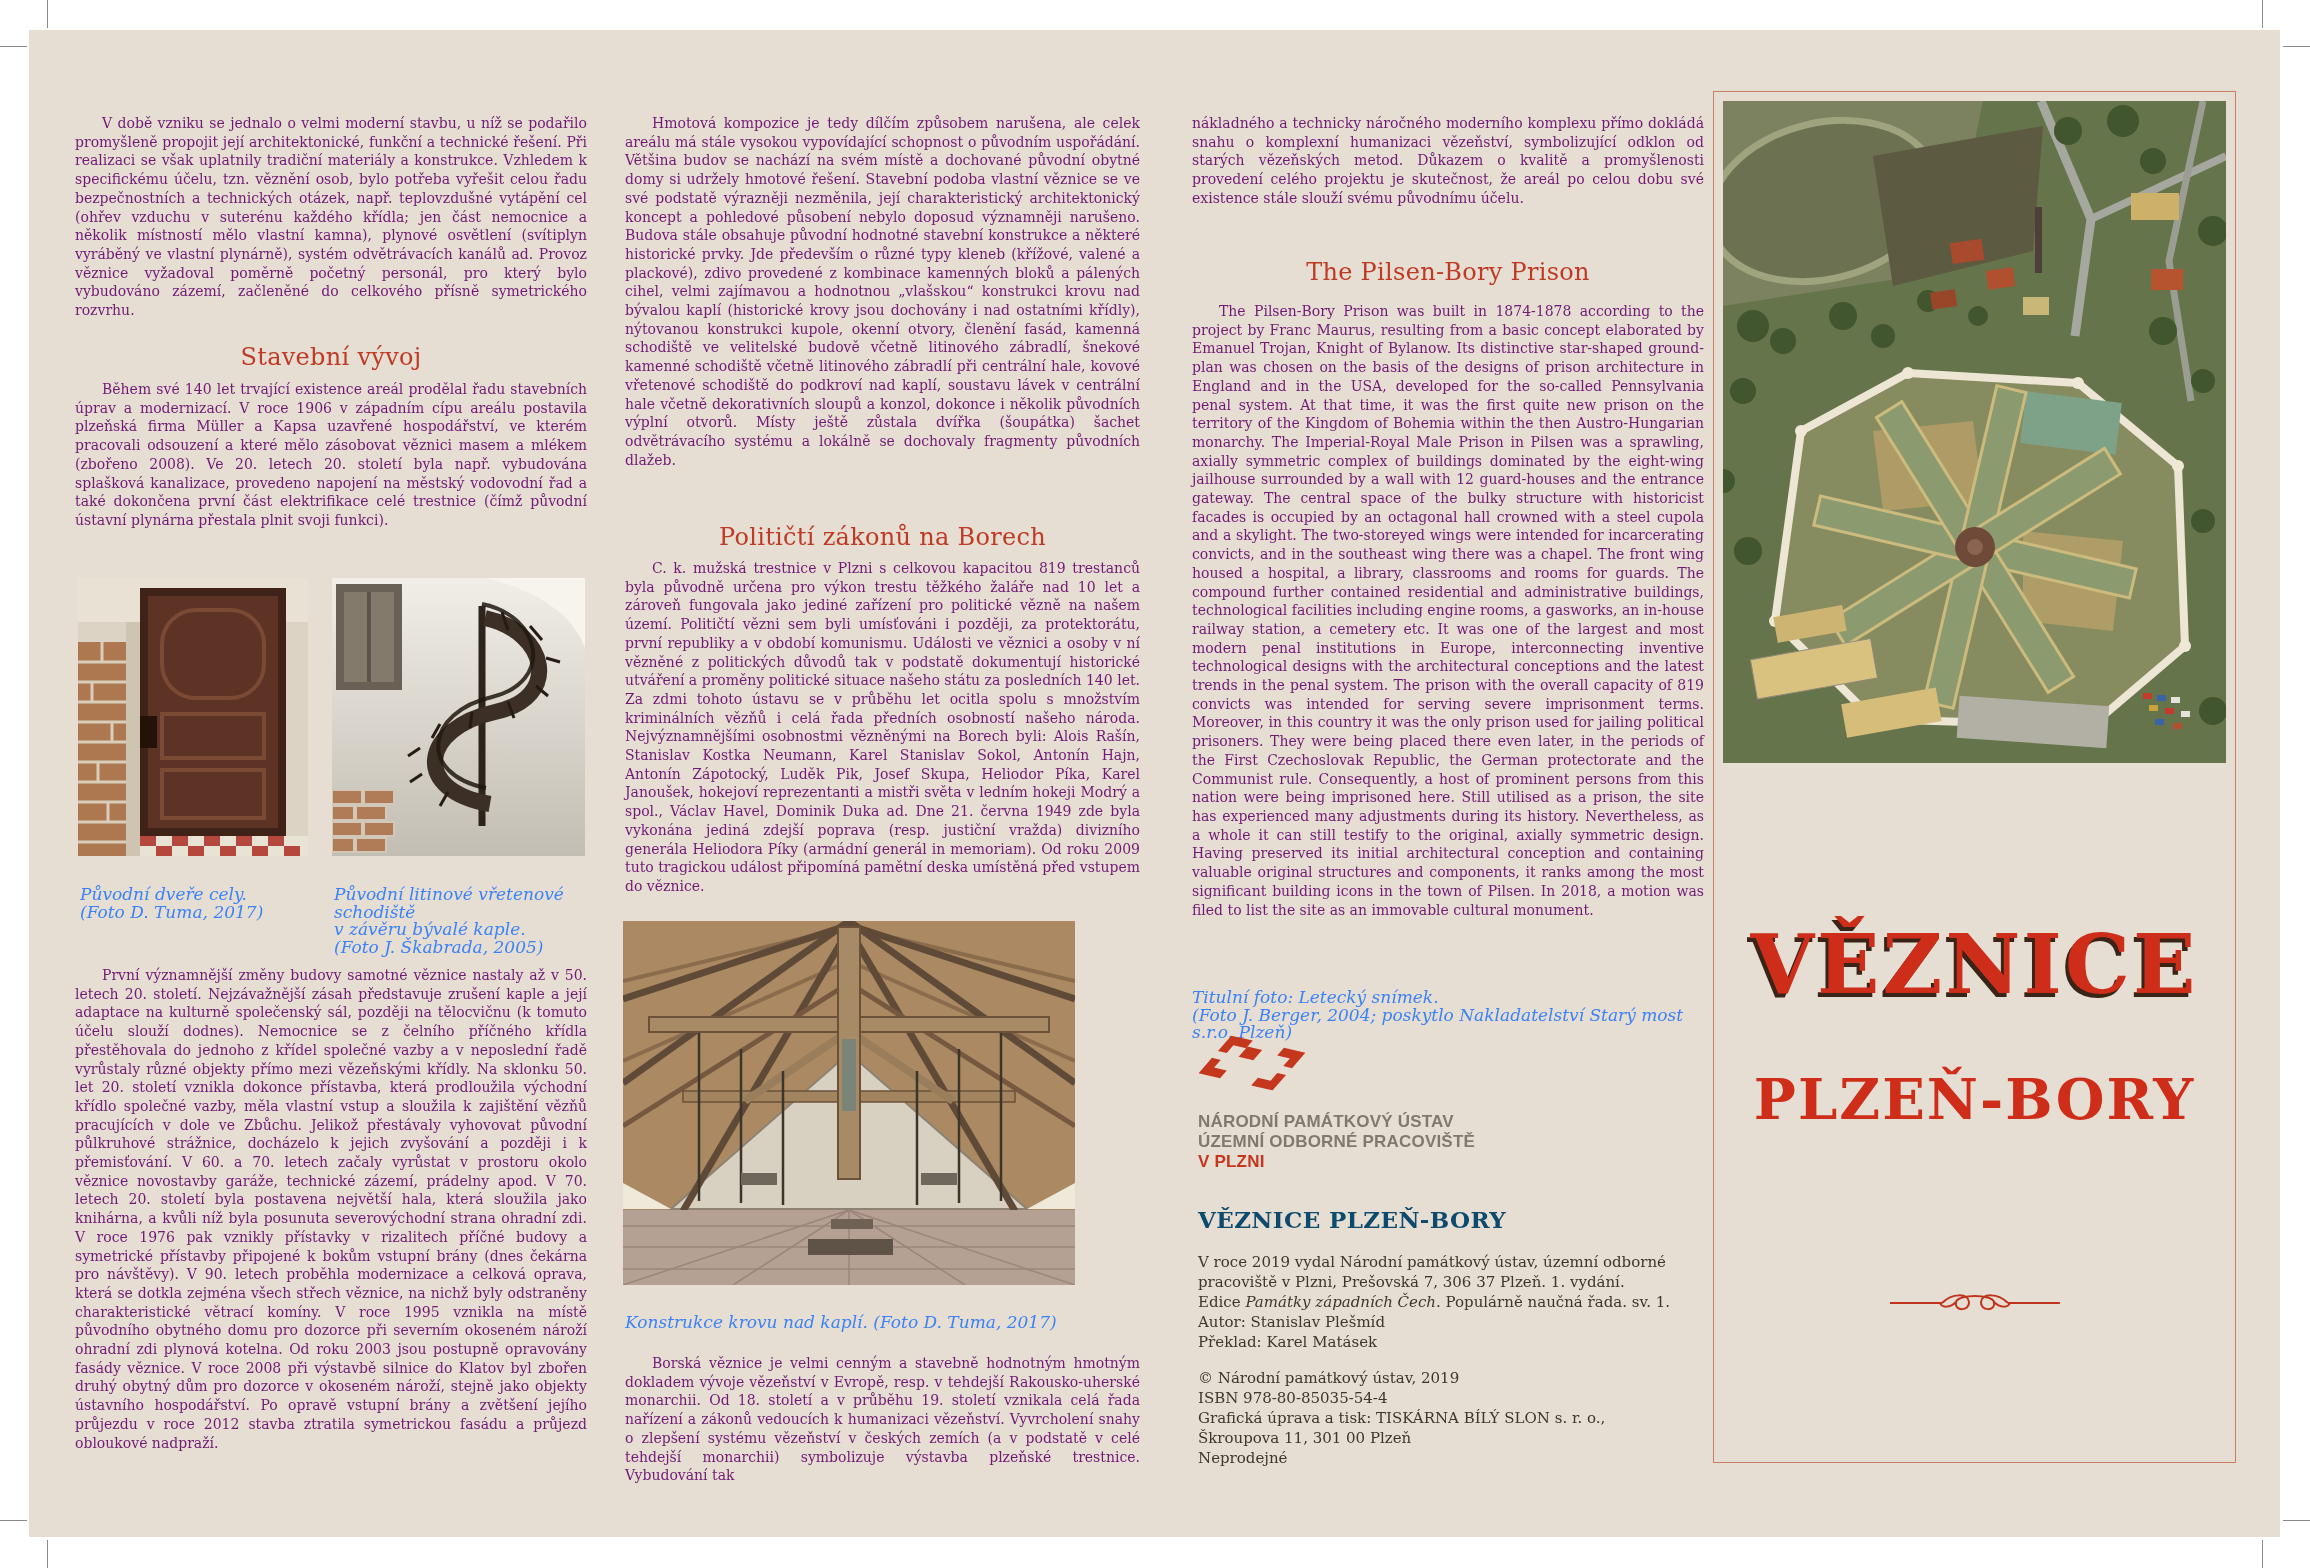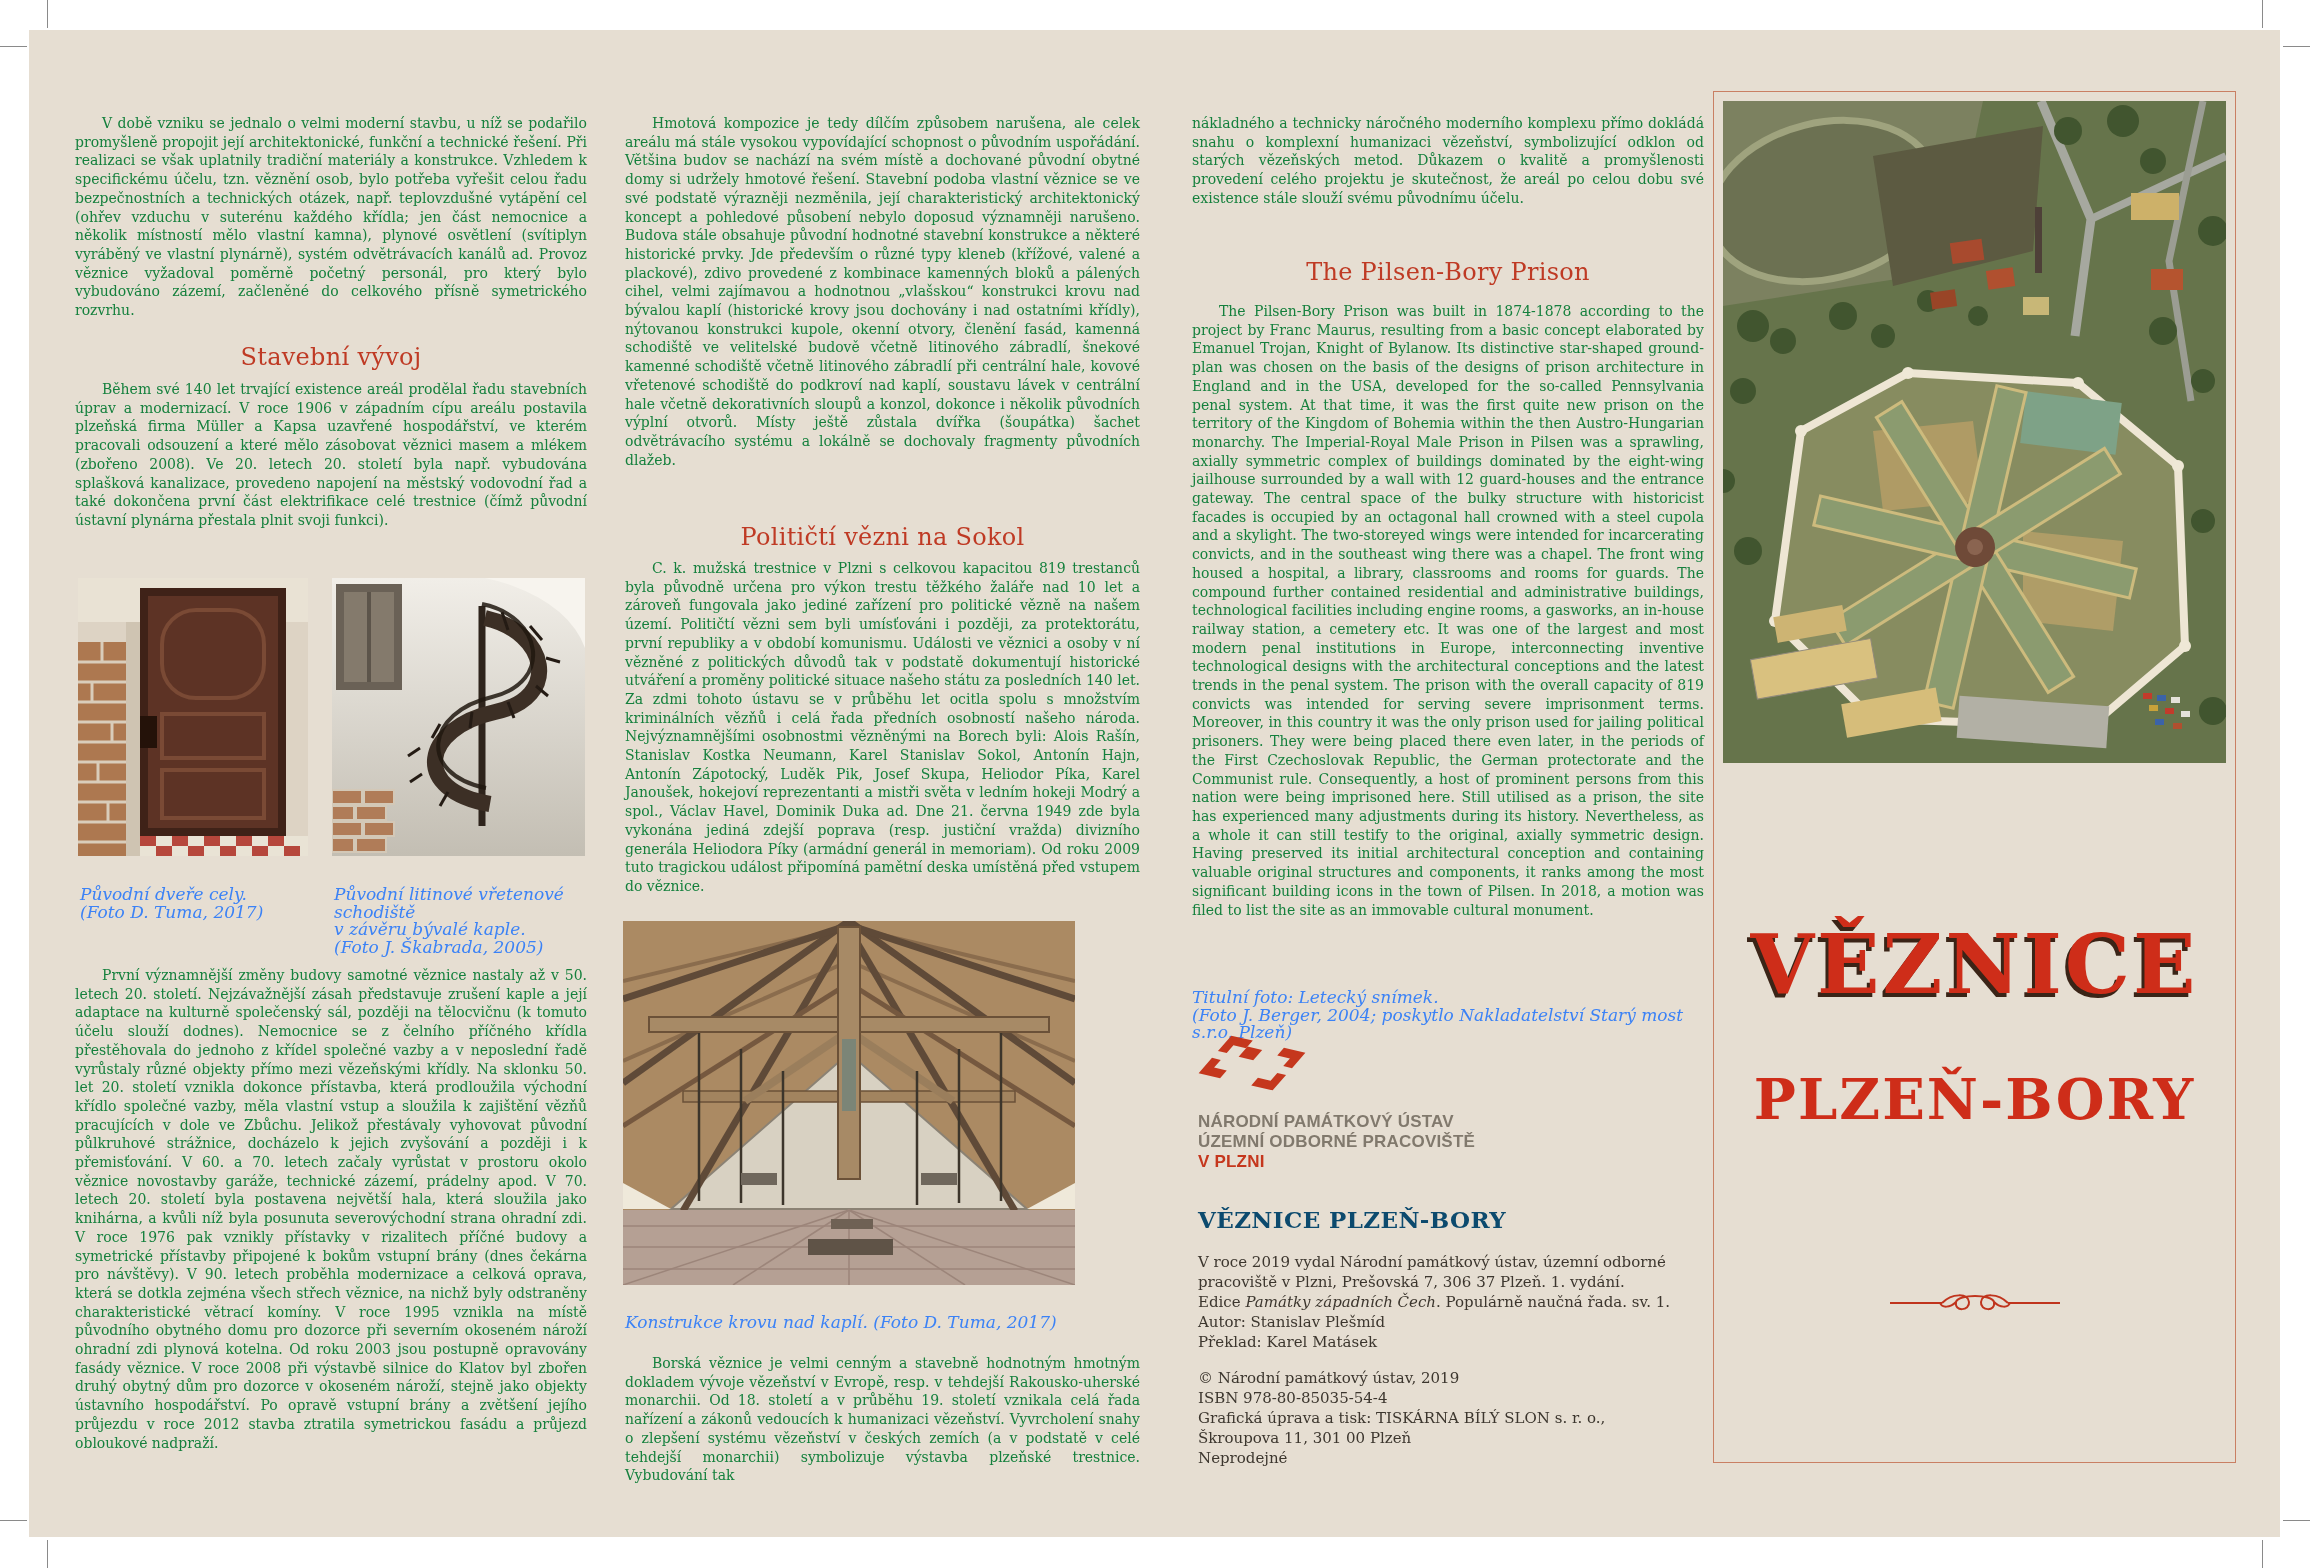--- a/index.html
+++ b/index.html
@@ -8,21 +8,21 @@
     font-family:"DejaVu Serif","Liberation Serif",serif;
     overflow:hidden;
   }
   .page{
     position:absolute;left:29px;top:30px;width:2251px;height:1507px;
     background:#e6ded2;
   }
   .crop{position:absolute;background:#8a8a8a;}
   
   .para{
-    position:absolute;color:#15803d;font-size:14px;line-height:18.7px;
+    position:absolute;color:#701a75;font-size:14px;line-height:18.7px;
     text-align:justify;text-align-last:left;hyphens:none;
   }
   .para.indent{text-indent:27px;}
   .head{
     position:absolute;color:#bf3a24;font-weight:normal;font-size:24px;
     text-align:center;letter-spacing:.3px;
   }
   .caption{
     position:absolute;color:#3b82f6;font-style:italic;font-size:17px;
     line-height:17.5px;white-space:pre-line;text-align:left;
@@ -181,21 +181,21 @@
 </svg>
 
 <p class="caption" id="cap-door">Původní dveře cely.
 (Foto D. Tuma, 2017)</p>
 <p class="caption" id="cap-stairs">Původní litinové vřetenové schodiště
 v závěru bývalé kaple.
 (Foto J. Škabrada, 2005)</p>
 <p class="para indent" id="c1p3">První významnější změny budovy samotné věznice nastaly až v 50. letech 20. století. Nejzávažnější zásah představuje zrušení kaple a její adaptace na kulturně společenský sál, později na tělocvičnu (k tomuto účelu slouží dodnes). Nemocnice se z čelního příčného křídla přestěhovala do jednoho z křídel společné vazby a v neposlední řadě vyrůstaly různé objekty přímo mezi vězeňskými křídly. Na sklonku 50. let 20. století vznikla dokonce přístavba, která prodloužila východní křídlo společné vazby, měla vlastní vstup a sloužila k zajištění vězňů pracujících v dole ve Zbůchu. Jelikož přestávaly vyhovovat původní půlkruhové strážnice, docházelo k jejich zvyšování a později i k přemisťování. V 60. a 70. letech začaly vyrůstat v prostoru okolo věznice novostavby garáže, technické zázemí, prádelny apod. V 70. letech 20. století byla postavena největší hala, která sloužila jako knihárna, a kvůli níž byla posunuta severovýchodní strana ohradní zdi. V roce 1976 pak vznikly přístavky v rizalitech příčné budovy a symetrické přístavby připojené k bokům vstupní brány (dnes čekárna pro návštěvy). V 90. letech proběhla modernizace a celková oprava, která se dotkla zejména všech střech věznice, na nichž byly odstraněny charakteristické větrací komíny. V roce 1995 vznikla na místě původního obytného domu pro dozorce při severním okoseném nároží ohradní zdi plynová kotelna. Od roku 2003 jsou postupně opravovány fasády věznice. V roce 2008 při výstavbě silnice do Klatov byl zbořen druhý obytný dům pro dozorce v okoseném nároží, stejně jako objekty ústavního hospodářství. Po opravě vstupní brány a zvětšení jejího průjezdu v roce 2012 stavba ztratila symetrickou fasádu a průjezd obloukové nadpraží.</p>
 
 <p class="para indent" id="c2p1">Hmotová kompozice je tedy dílčím způsobem narušena, ale celek areálu má stále vysokou vypovídající schopnost o původním uspořádání. Většina budov se nachází na svém místě a dochované původní obytné domy si udržely hmotové řešení. Stavební podoba vlastní věznice se ve své podstatě výrazněji nezměnila, její charakteristický architektonický koncept a pohledové působení nebylo doposud významněji narušeno. Budova stále obsahuje původní hodnotné stavební konstrukce a některé historické prvky. Jde především o různé typy kleneb (křížové, valené a plackové), zdivo provedené z kombinace kamenných bloků a pálených cihel, velmi zajímavou a hodnotnou „vlašskou“ konstrukci krovu nad bývalou kaplí (historické krovy jsou dochovány i nad ostatními křídly), nýtovanou konstrukci kupole, okenní otvory, členění fasád, kamenná schodiště ve velitelské budově včetně litinového zábradlí, šnekové kamenné schodiště včetně litinového zábradlí při centrální hale, kovové vřetenové schodiště do podkroví nad kaplí, soustavu lávek v centrální hale včetně dekorativních sloupů a konzol, dokonce i několik původních výplní otvorů. Místy ještě zůstala dvířka (šoupátka) šachet odvětrávacího systému a lokálně se dochovaly fragmenty původních dlažeb.</p>
-<h2 class="head" id="c2h">Političtí vězni na Sokol</h2>
+<h2 class="head" id="c2h">Političtí zákonů na Borech</h2>
 <p class="para indent" id="c2p2">C. k. mužská trestnice v Plzni s celkovou kapacitou 819 trestanců byla původně určena pro výkon trestu těžkého žaláře nad 10 let a zároveň fungovala jako jediné zařízení pro politické vězně na našem území. Političtí vězni sem byli umísťováni i později, za protektorátu, první republiky a v období komunismu. Události ve věznici a osoby v ní vězněné z politických důvodů tak v podstatě dokumentují historické utváření a proměny politické situace našeho státu za posledních 140 let. Za zdmi tohoto ústavu se v průběhu let ocitla spolu s množstvím kriminálních vězňů i celá řada předních osobností našeho národa. Nejvýznamnějšími osobnostmi vězněnými na Borech byli: Alois Rašín, Stanislav Kostka Neumann, Karel Stanislav Sokol, Antonín Hajn, Antonín Zápotocký, Luděk Pik, Josef Skupa, Heliodor Píka, Karel Janoušek, hokejoví reprezentanti a mistři světa v ledním hokeji Modrý a spol., Václav Havel, Dominik Duka ad. Dne 21. června 1949 zde byla vykonána jediná zdejší poprava (resp. justiční vražda) divizního generála Heliodora Píky (armádní generál in memoriam). Od roku 2009 tuto tragickou událost připomíná pamětní deska umístěná před vstupem do věznice.</p>
 
 <svg id="photo-roof" viewBox="0 0 452 364" preserveAspectRatio="none">
   <rect x="0" y="0" width="452" height="290" fill="#ab8a63"></rect>
   <g stroke="#8a6c4d" stroke-width="4">
     <line x1="0" y1="60" x2="226" y2="6"></line>
       <line x1="452" y1="60" x2="226" y2="6"></line>
     <line x1="0" y1="140" x2="226" y2="40"></line>
       <line x1="452" y1="140" x2="226" y2="40"></line>
   </g>

